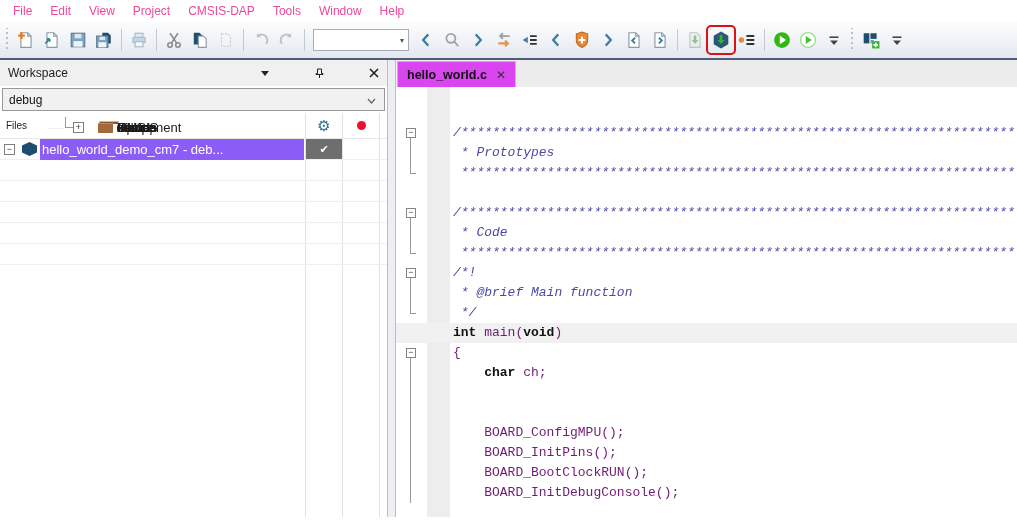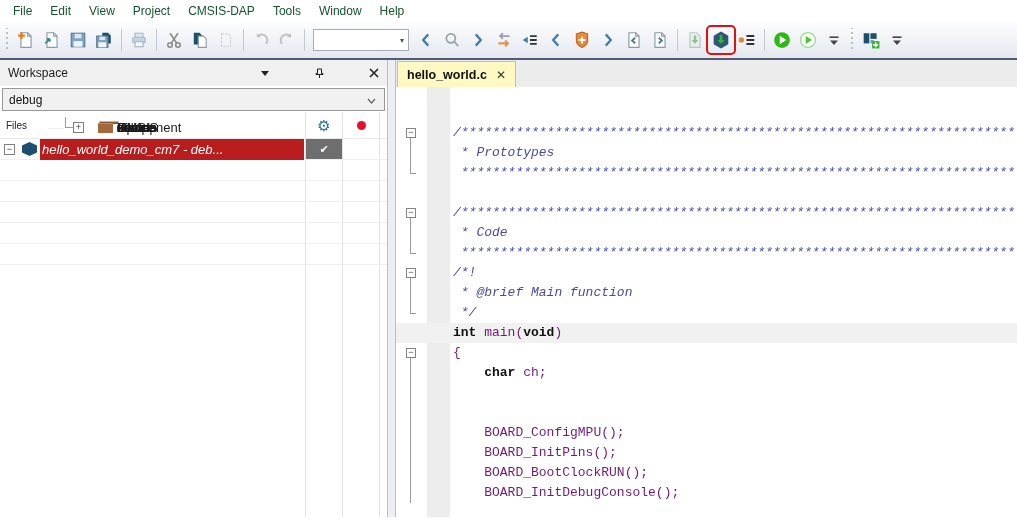--- a/index.html
+++ b/index.html
@@ -1,21 +1,21 @@
 <!DOCTYPE html>
 <html><head>
 <meta charset="utf-8">
 <style>
   * { margin:0; padding:0; box-sizing:border-box; }
   html,body { width:1017px; height:531px; background:#fff; overflow:hidden;
               font-family:"Liberation Sans","DejaVu Sans",sans-serif; }
 
   
   .menubar { height:22px; background:#fff; display:flex; align-items:center; padding-left:4px; }
-  .menu-item { font-size:12px; color:#14532d; padding:2px 9px; cursor:default; }
+  .menu-item { font-size:12px; color:#ec4899; padding:2px 9px; cursor:default; }
 
   
   .toolbar { height:38px; background:linear-gradient(#fcfdfe,#e4e8ef);
              border-bottom:2px solid #4d5a78; display:flex; align-items:center; padding:0 2px; }
   .tb-btn { width:24px; height:24px; display:flex; align-items:center; justify-content:center;
             margin:0 1px; border-radius:2px; position:relative; }
   .tb-btn.disabled { opacity:.55; }
   .tb-btn.boxed { outline:2px solid #dd1111; outline-offset:1px; }
   .tb-sep { width:1px; height:22px; background:#c3c9d2; margin:0 4px; }
   .tb-grip { width:7px; height:24px; margin:0 2px;
@@ -60,31 +60,31 @@
   .vline.half { bottom:10px; }
   .hstub { position:absolute; left:16px; top:10px; width:13px; height:1px; background:#9a9a9a; }
 
   .hexagon { position:absolute; left:22px; top:3px; width:15px; height:14px; background:#1d4e6e;
              clip-path:polygon(50% 0,100% 25%,100% 75%,50% 100%,0 75%,0 25%); }
   .folder { position:absolute; left:49px; top:4px; width:15px; height:12px; }
   .folder .tab { position:absolute; left:0; top:0; width:8px; height:3px; background:#8a5630; }
   .folder .body { position:absolute; left:0; top:2px; width:15px; height:10px; background:#a5683a;
                   border-top:1px solid #c08a5a; }
   .tlabel { position:absolute; left:68px; top:0; height:21px; line-height:21px; }
-  .trow.project .tlabel { left:40px; right:83px; background:#b91c1c; color:#fff; padding-left:2px;
-                          white-space:nowrap; overflow:hidden;font-style:italic; }
+  .trow.project .tlabel { left:40px; right:83px; background:#8b5cf6; color:#fff; padding-left:2px;
+                          white-space:nowrap; overflow:hidden; }
   .trow.project .cell2 { background:#6e6e6e; color:#fff; font-size:11px; }
 
   
   .splitter { width:8px; height:100%; background:#eceef2; border-right:1px solid #b9bec7; }
 
   
   .editor { flex:1; height:100%; display:flex; flex-direction:column; background:#fff; }
   .tabbar { height:27px; background:#ececec; display:flex; align-items:flex-end; }
-  .tab { height:26px; background:#fef9c3; border:1px solid #bdbdbd; border-bottom:none;
+  .tab { height:26px; background:#d946ef; border:1px solid #bdbdbd; border-bottom:none;
          display:flex; align-items:center; padding:0 9px; font-size:12.5px; font-weight:bold;
          color:#111; margin-left:1px; }
   .tab .close { margin-left:9px; font-weight:bold; color:#333; font-size:12px; }
 
   .code-area { flex:1; position:relative; overflow:hidden; background:#fff;
                font-family:"Liberation Mono","DejaVu Sans Mono",monospace; font-size:13px; }
   .gutter-stripe { position:absolute; left:31px; top:0; bottom:0; width:23px; background:#ededed; }
   .code-lines { position:absolute; left:0; top:36px; right:0; }
   .code-line { position:relative; height:20px; white-space:pre; }
   .code-line.hl { background:#f1f1f1; }

